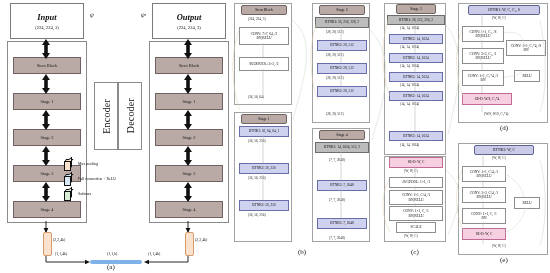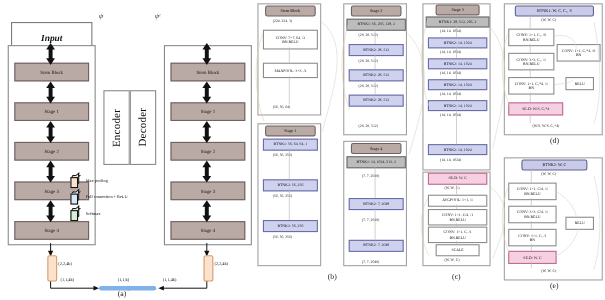--- a/index.html
+++ b/index.html
@@ -54,26 +54,30 @@
   .cap{position:absolute;font-size:7px;}
   svg.wires{position:absolute;left:0;top:0;width:550px;height:273px;pointer-events:none;}
 </style>
 </head>
 <body>
 
 <div id="root">
 
   <div class="panel pa">
 
-    <div class="iobox" style="left:8px;top:20px;width:72px;height:34px;">
+    <div class="iobox" style="left:8px;top:3px;width:72px;height:34px;">
       <div class="t1">Input</div>
       <div class="t2">(224, 224, 3)</div>
     </div>
     <div class="psi" style="left:88px;top:12px;">ψ</div>
 
+    <div class="iobox" style="left:150px;top:3px;width:72px;height:34px;">
+      <div class="t1">Output</div>
+      <div class="t2">(224, 224, 3)</div>
+    </div>
     <div class="psi" style="left:139px;top:12px;">ψᵗ</div>
 
     <div class="colbox" style="left:5px;top:41px;width:78px;height:180px;"></div>
     <div class="blk" style="left:11px;top:57px;width:66px;height:15px;">Stem Block</div>
     <div class="blk" style="left:11px;top:93px;width:66px;height:15px;">Stage 1</div>
     <div class="blk" style="left:11px;top:129px;width:66px;height:15px;">Stage 2</div>
     <div class="blk" style="left:11px;top:165px;width:66px;height:15px;">Stage 3</div>
     <div class="blk" style="left:11px;top:201px;width:66px;height:15px;">Stage 4</div>
 
     <div class="colbox" style="left:147px;top:41px;width:78px;height:180px;"></div>

